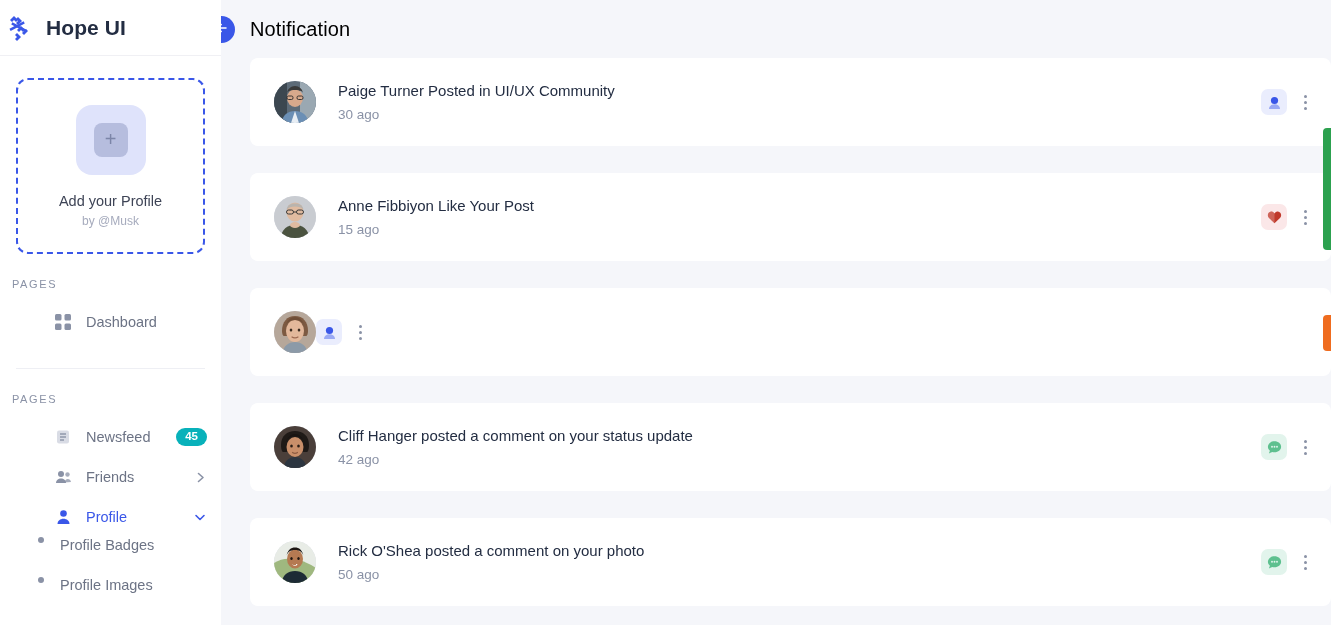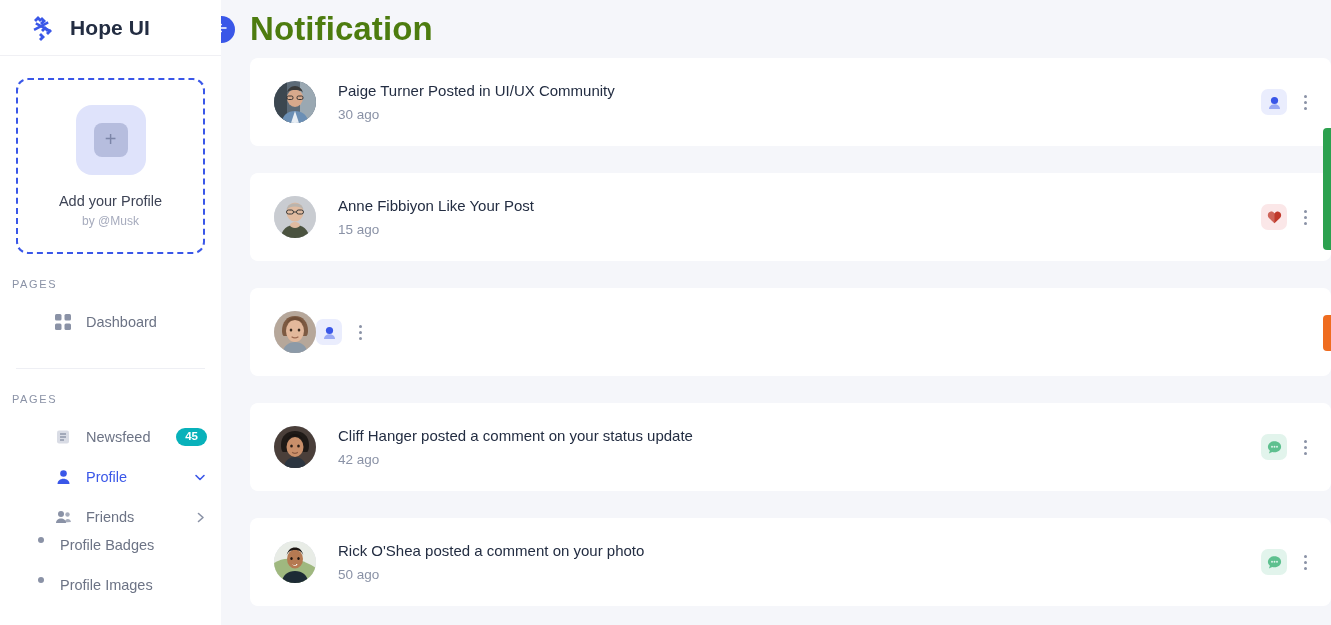--- a/index.html
+++ b/index.html
@@ -28,21 +28,21 @@
     position: relative;
     z-index: 5;
     overflow: hidden;
   }
 
   .brand {
     height: 56px;
     display: flex;
     align-items: center;
     gap: 12px;
-    padding: 0 28px;
+    padding: 0 4px;
     border-bottom: 1px solid #f0f0f4;
   }
   .brand-logo {
     width: 30px;
     height: 30px;
     flex: 0 0 30px;
     display: flex;
     align-items: center;
     justify-content: center;
   }
@@ -188,23 +188,23 @@
   }
 
   .page-header {
     height: 58px;
     display: flex;
     align-items: center;
     padding-left: 29px;
     gap: 0;
   }
   .page-title {
-    font-size: 33px;
-    font-weight: 700;
-    color: #4d7c0f;
+    font-size: 20px;
+    font-weight: 400;
+    color: #000000;
     letter-spacing: .1px;
   }
 
   .back-button {
     position: absolute;
     left: -13px;
     top: 16px;
     width: 27px;
     height: 27px;
     border-radius: 50%;
@@ -377,48 +377,48 @@
             <rect x="2" y="1.5" width="12" height="13" rx="2" fill="#d9dce5" stroke="none"></rect>
             <line x1="5" y1="5" x2="11" y2="5" stroke="#8a92a6"></line>
             <line x1="5" y1="8" x2="11" y2="8" stroke="#8a92a6"></line>
             <line x1="5" y1="11" x2="9" y2="11" stroke="#8a92a6"></line>
           </svg>
         </span>
         <span class="nav-label">Newsfeed</span>
         <span class="nav-badge">45</span>
       </div>
 
-      <div class="nav-item active">
-        <span class="nav-icon">
-          <svg width="15" height="16" viewBox="0 0 15 16" fill="currentColor">
-            <circle cx="7.5" cy="4.5" r="3.3"></circle>
-            <path d="M1.5 15c0-3.2 2.7-5.3 6-5.3s6 2.1 6 5.3z"></path>
-          </svg>
-        </span>
-        <span class="nav-label">Profile</span>
-        <span class="nav-chevron open">
-          <svg width="14" height="14" viewBox="0 0 14 14" fill="none" stroke="currentColor" stroke-width="1.6" stroke-linecap="round" stroke-linejoin="round">
-            <polyline points="3,5.5 7,9.5 11,5.5"></polyline>
-          </svg>
-        </span>
-      </div>
-
       <div class="nav-item">
         <span class="nav-icon">
           <svg width="17" height="16" viewBox="0 0 17 16" fill="currentColor">
             <circle cx="6" cy="5" r="3"></circle>
             <path d="M1 14c0-2.8 2.2-4.6 5-4.6s5 1.8 5 4.6z"></path>
             <circle cx="12.5" cy="5.5" r="2.2" opacity=".75"></circle>
             <path d="M9.5 13.5c.2-2.2 1.6-3.6 3.3-3.6 1.6 0 2.9 1.2 3.2 3z" opacity=".75"></path>
           </svg>
         </span>
         <span class="nav-label">Friends</span>
         <span class="nav-chevron">
           <svg width="13" height="13" viewBox="0 0 13 13" fill="none" stroke="currentColor" stroke-width="1.6" stroke-linecap="round" stroke-linejoin="round">
             <polyline points="4.5,2.5 9,6.5 4.5,10.5"></polyline>
+          </svg>
+        </span>
+      </div>
+
+      <div class="nav-item active">
+        <span class="nav-icon">
+          <svg width="15" height="16" viewBox="0 0 15 16" fill="currentColor">
+            <circle cx="7.5" cy="4.5" r="3.3"></circle>
+            <path d="M1.5 15c0-3.2 2.7-5.3 6-5.3s6 2.1 6 5.3z"></path>
+          </svg>
+        </span>
+        <span class="nav-label">Profile</span>
+        <span class="nav-chevron open">
+          <svg width="14" height="14" viewBox="0 0 14 14" fill="none" stroke="currentColor" stroke-width="1.6" stroke-linecap="round" stroke-linejoin="round">
+            <polyline points="3,5.5 7,9.5 11,5.5"></polyline>
           </svg>
         </span>
       </div>
 
       <div class="subnav-item">
         <span class="subnav-dot"></span>
         <span class="subnav-label">Profile Badges</span>
       </div>
 
       <div class="subnav-item">

